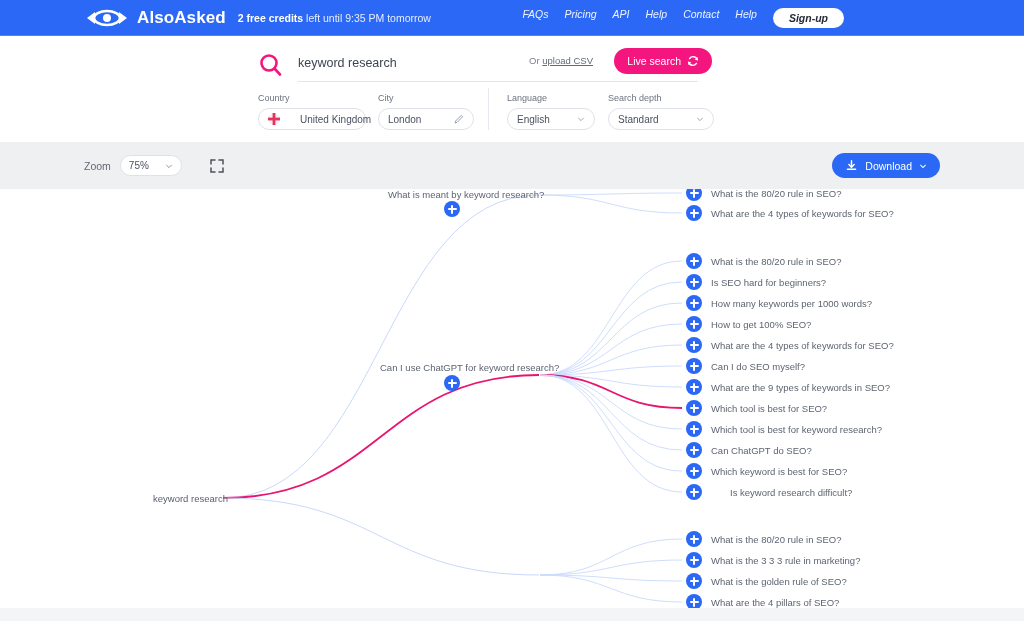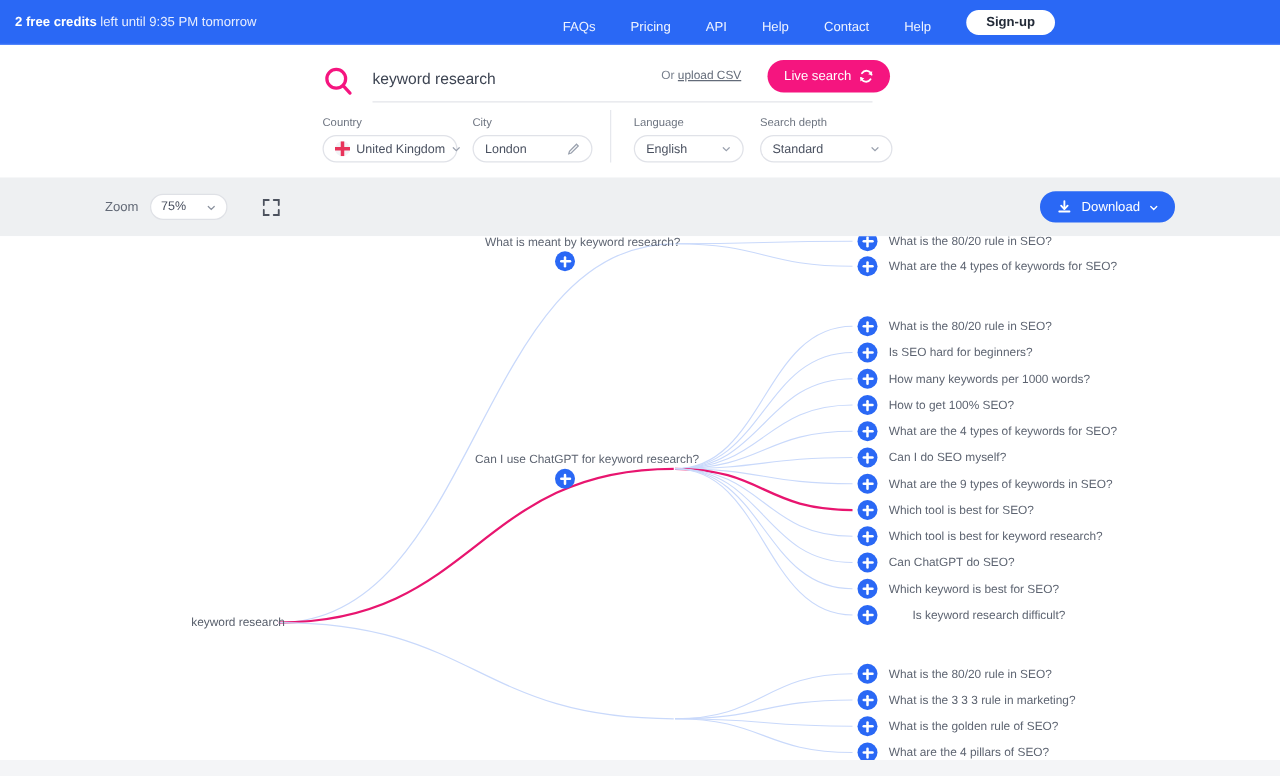--- a/index.html
+++ b/index.html
@@ -17,21 +17,21 @@
     position: absolute; left: 0; top: 0;
     width: 1024px; height: 36px;
     background: #2a68f5;
     display: flex; align-items: center;
   }
   .brand { display: flex; align-items: center; gap: 7px; margin-left: 84px; }
   .brand-logo { width: 46px; height: 20px; display: block; }
   .brand-name { color: #fff; font-size: 17px; font-weight: bold; letter-spacing: .1px; }
   .credits { margin-left: 12px; color: #e6edff; font-size: 10.5px; white-space: nowrap; }
   .credits b { color: #ffffff; font-weight: bold; }
-  .nav { margin-left: auto; display: flex; align-items: flex-end; gap: 28px; margin-right: 180px; }
+  .nav { margin-left: auto; display: flex; align-items: flex-start; gap: 16px; margin-right: 180px; font-style: italic; }
   .nav a { color: #eef3ff; font-size: 10.5px; text-decoration: none; white-space: nowrap; }
   .nav .signup {
     background: #ffffff; color: #232b38; font-weight: bold;
     padding: 4px 16px; border-radius: 11px; font-size: 10.5px;
   }
   .topbar-rule { position:absolute; left:0; top:35px; width:1024px; height:1px; background:#6f9bff; opacity:.55; }
 
   
   .searchpanel {
     position: absolute; left: 0; top: 36px;
@@ -63,21 +63,21 @@
     font-family: "Liberation Sans", sans-serif;
     font-size: 10.5px; cursor: pointer;
     display: flex; align-items: center; gap: 6px; white-space: nowrap;
   }
 
   .filters { position: absolute; left: 258px; top: 52px; display: flex; align-items: flex-end; }
   .fgroup { position: relative; }
   .flabel { font-size: 9px; color: #6d7480; margin-bottom: 5px; display: block; }
   .fpill {
     border: 1px solid #e0e2e8; border-radius: 13px; height: 22px;
-    display: flex; align-items: center; padding: 0 9px; gap: 5px;
+    display: flex; align-items: center; padding: 0 9px; gap: 20px;
     background: #fff; font-size: 10px; color: #4a5160; white-space: nowrap;
   }
   .fpill .cap { flex: 1; }
   .chev { width: 8px; height: 8px; flex: none; }
   .divider-v { width:1px; height:42px; background:#e6e8ed; margin: 0 18px 0 14px; align-self:flex-end;}
   .flag { width: 12px; height: 12px; flex: none; }
   .pencil { width: 10px; height: 10px; flex: none; }
 
   
   .toolbar {
@@ -127,20 +127,29 @@
 
   .scrollbar-h {
     position: absolute; left: 0; bottom: 0; width: 1024px; height: 13px;
     background: #f4f5f7;
   }
 </style>
 </head>
 <body>
 
 <div class="topbar">
+  <div class="brand">
+    <svg class="brand-logo" viewBox="0 0 46 20">
+      <path d="M3 10 L11 4 L11 16 Z" fill="#fff"></path>
+      <path d="M43 10 L35 4 L35 16 Z" fill="#fff"></path>
+      <ellipse cx="23" cy="10" rx="13" ry="7" fill="none" stroke="#fff" stroke-width="2.6"></ellipse>
+      <circle cx="23" cy="10" r="4" fill="#fff"></circle>
+    </svg>
+    <span class="brand-name">AlsoAsked</span>
+  </div>
   <div class="credits">
     <b>2 free credits</b><span> left until 9:35 PM tomorrow</span>
   </div>
   <nav class="nav">
     <a href="#">FAQs</a>
     <a href="#">Pricing</a>
     <a href="#">API</a>
     <a href="#">Help</a>
     <a href="#">Contact</a>
     <a href="#">Help</a>

